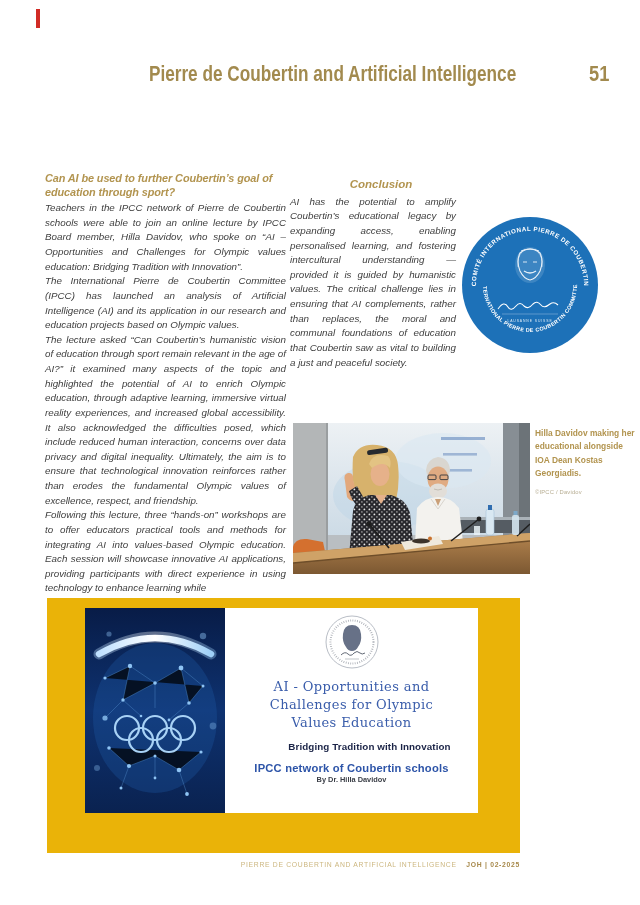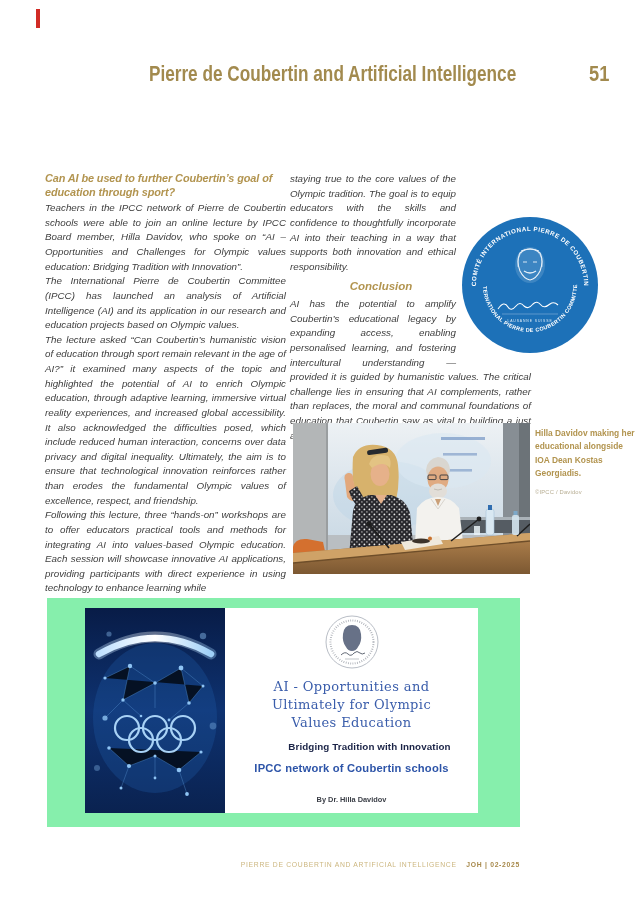--- a/index.html
+++ b/index.html
@@ -24,31 +24,31 @@
   .conclusion-head{font-size:11.5px;font-weight:bold;color:#b2944f;margin:5px 0 3px 16px;text-align:center;}
   .seal-float{float:right;width:76px;height:142px;margin:45px -8px 6px 7px;}
 
   .ipcc-seal{position:absolute;left:462px;top:217px;width:136px;height:136px;}
 
   .photo{position:absolute;left:293px;top:423px;width:237px;height:151px;}
   .photo-caption{position:absolute;left:535px;top:427px;width:100px;font-size:8.4px;
        font-weight:bold;color:#b2944f;line-height:13.4px;}
   .photo-credit{margin-top:5px;font-size:5.8px;font-weight:normal;color:#b7ad92;letter-spacing:.2px;}
 
-  .gray-box{position:absolute;left:47px;top:598px;width:473px;height:229px;background:#86efac;}
+  .gray-box{position:absolute;left:47px;top:598px;width:473px;height:255px;background:#eab308;}
   .slide{position:absolute;left:38px;top:10px;width:393px;height:205px;background:#ffffff;display:flex;}
   .slide-img{width:140px;height:205px;flex:none;}
   .slide-body{flex:1;text-align:center;padding-top:7px;}
   .slide-title{font-family:"DejaVu Serif",serif;font-size:13px;line-height:18px;
        color:#3a5dab;letter-spacing:.4px;margin-top:5px;}
   .slide-title span{display:block;}
   .slide-sub{font-size:9.8px;font-weight:bold;color:#1b2447;margin-top:9px;letter-spacing:.1px;padding-left:36px;}
   .slide-net{font-family:Liberation Sans, sans-serif;font-size:11.2px;font-weight:bold;
        color:#2d54a8;margin-top:10px;letter-spacing:.2px;}
-  .slide-by{font-size:7.4px;font-weight:bold;color:#3b3f47;margin-top:21px;}
+  .slide-by{font-size:7.4px;font-weight:bold;color:#3b3f47;margin-top:1px;}
 
   .footer{position:absolute;left:0;top:861px;width:520px;text-align:right;
        font-size:6.8px;letter-spacing:.7px;}
   .footer .f1{color:#ccb67f;}
   .footer .f2{color:#a7894b;font-weight:bold;margin-left:7px;}
 </style>
 </head>
 <body>
 
 <div class="page">
@@ -65,21 +65,20 @@
   <div class="col col-left">
     <h3 class="gold-head">Can AI be used to further Coubertin’s goal of education through sport?</h3>
     <p>Teachers in the IPCC network of Pierre de Coubertin schools were able to join an online lecture by IPCC Board member, Hilla Davidov, who spoke on “AI – Opportunities and Challenges for Olympic values education: Bridging Tradition with Innovation”.</p>
     <p>The International Pierre de Coubertin Committee (IPCC) has launched an analysis of Artificial Intelligence (AI) and its application in our research and education projects based on Olympic values.</p>
     <p>The lecture asked “Can Coubertin’s humanistic vision of education through sport remain relevant in the age of AI?” it examined many aspects of the topic and highlighted the potential of AI to enrich Olympic education, through adaptive learning, immersive virtual reality experiences, and increased global accessibility. It also acknowledged the difficulties posed, which include reduced human interaction, concerns over data privacy and digital inequality. Ultimately, the aim is to ensure that technological innovation reinforces rather than erodes the fundamental Olympic values of excellence, respect, and friendship.</p>
     <p>Following this lecture, three “hands-on” workshops are to offer educators practical tools and methods for integrating AI into values-based Olympic education. Each session will showcase innovative AI applications, providing participants with direct experience in using technology to enhance learning while</p>
   </div>
 
   <div class="col col-right">
     <div class="seal-float"></div>
-    <p>staying true to the core values of the Olympic tradition. The goal is to equip educators with the skills and confidence to thoughtfully incorporate AI into their teaching in a way that supports both innovation and ethical responsibility.</p>
     <h3 class="conclusion-head">Conclusion</h3>
     <p>AI has the potential to amplify Coubertin’s educational legacy by expanding access, enabling personalised learning, and fostering intercultural understanding — provided it is guided by humanistic values. The critical challenge lies in ensuring that AI complements, rather than replaces, the moral and communal foundations of education that Coubertin saw as vital to building a just and peaceful society.</p>
   </div>
 
   <svg class="ipcc-seal" viewBox="0 0 136 136">
     <circle cx="68" cy="68" r="68" fill="#1d71b8"></circle>
     <defs>
       <path id="arcTop" d="M 14,68 A 54,54 0 0 1 122,68"></path>
       <path id="arcBot" d="M 21,68 A 47,47 0 0 0 115,68"></path>
     </defs>
@@ -239,21 +238,21 @@
       <div class="slide-body">
         <svg width="54" height="54" viewBox="0 0 54 54">
           <circle cx="27" cy="27" r="26" fill="#ffffff" stroke="#b9bec6" stroke-width="1"></circle>
           <circle cx="27" cy="27" r="21.5" fill="none" stroke="#8d939c" stroke-width="2" stroke-dasharray="0.8 1.5" opacity="0.75"></circle>
           <path d="M27,10 q8,0 9,9 q1,8 -3,13 q-2,4 -6,4 q-4,0 -6,-4 q-4,-5 -3,-13 q1,-9 9,-9 Z" fill="#56627a" opacity="0.9"></path>
           <path d="M16,40 q4,-4 7,-1 q3,3 6,-1 q3,-3 6,0 q2,2 5,0" stroke="#3a4252" stroke-width="0.8" fill="none"></path>
           <rect x="20" y="43.5" width="14" height="1" fill="#9aa0a8" opacity="0.6"></rect>
         </svg>
         <div class="slide-title">
           <span>AI - Opportunities and</span>
-          <span>Ultimately for Olympic</span>
+          <span>Challenges for Olympic</span>
           <span>Values Education</span>
         </div>
         <div class="slide-sub">Bridging Tradition with Innovation</div>
         <div class="slide-net">IPCC network of Coubertin schools</div>
         <div class="slide-by">By Dr. Hilla Davidov</div>
       </div>
     </div>
   </div>
 
   <div class="footer">

